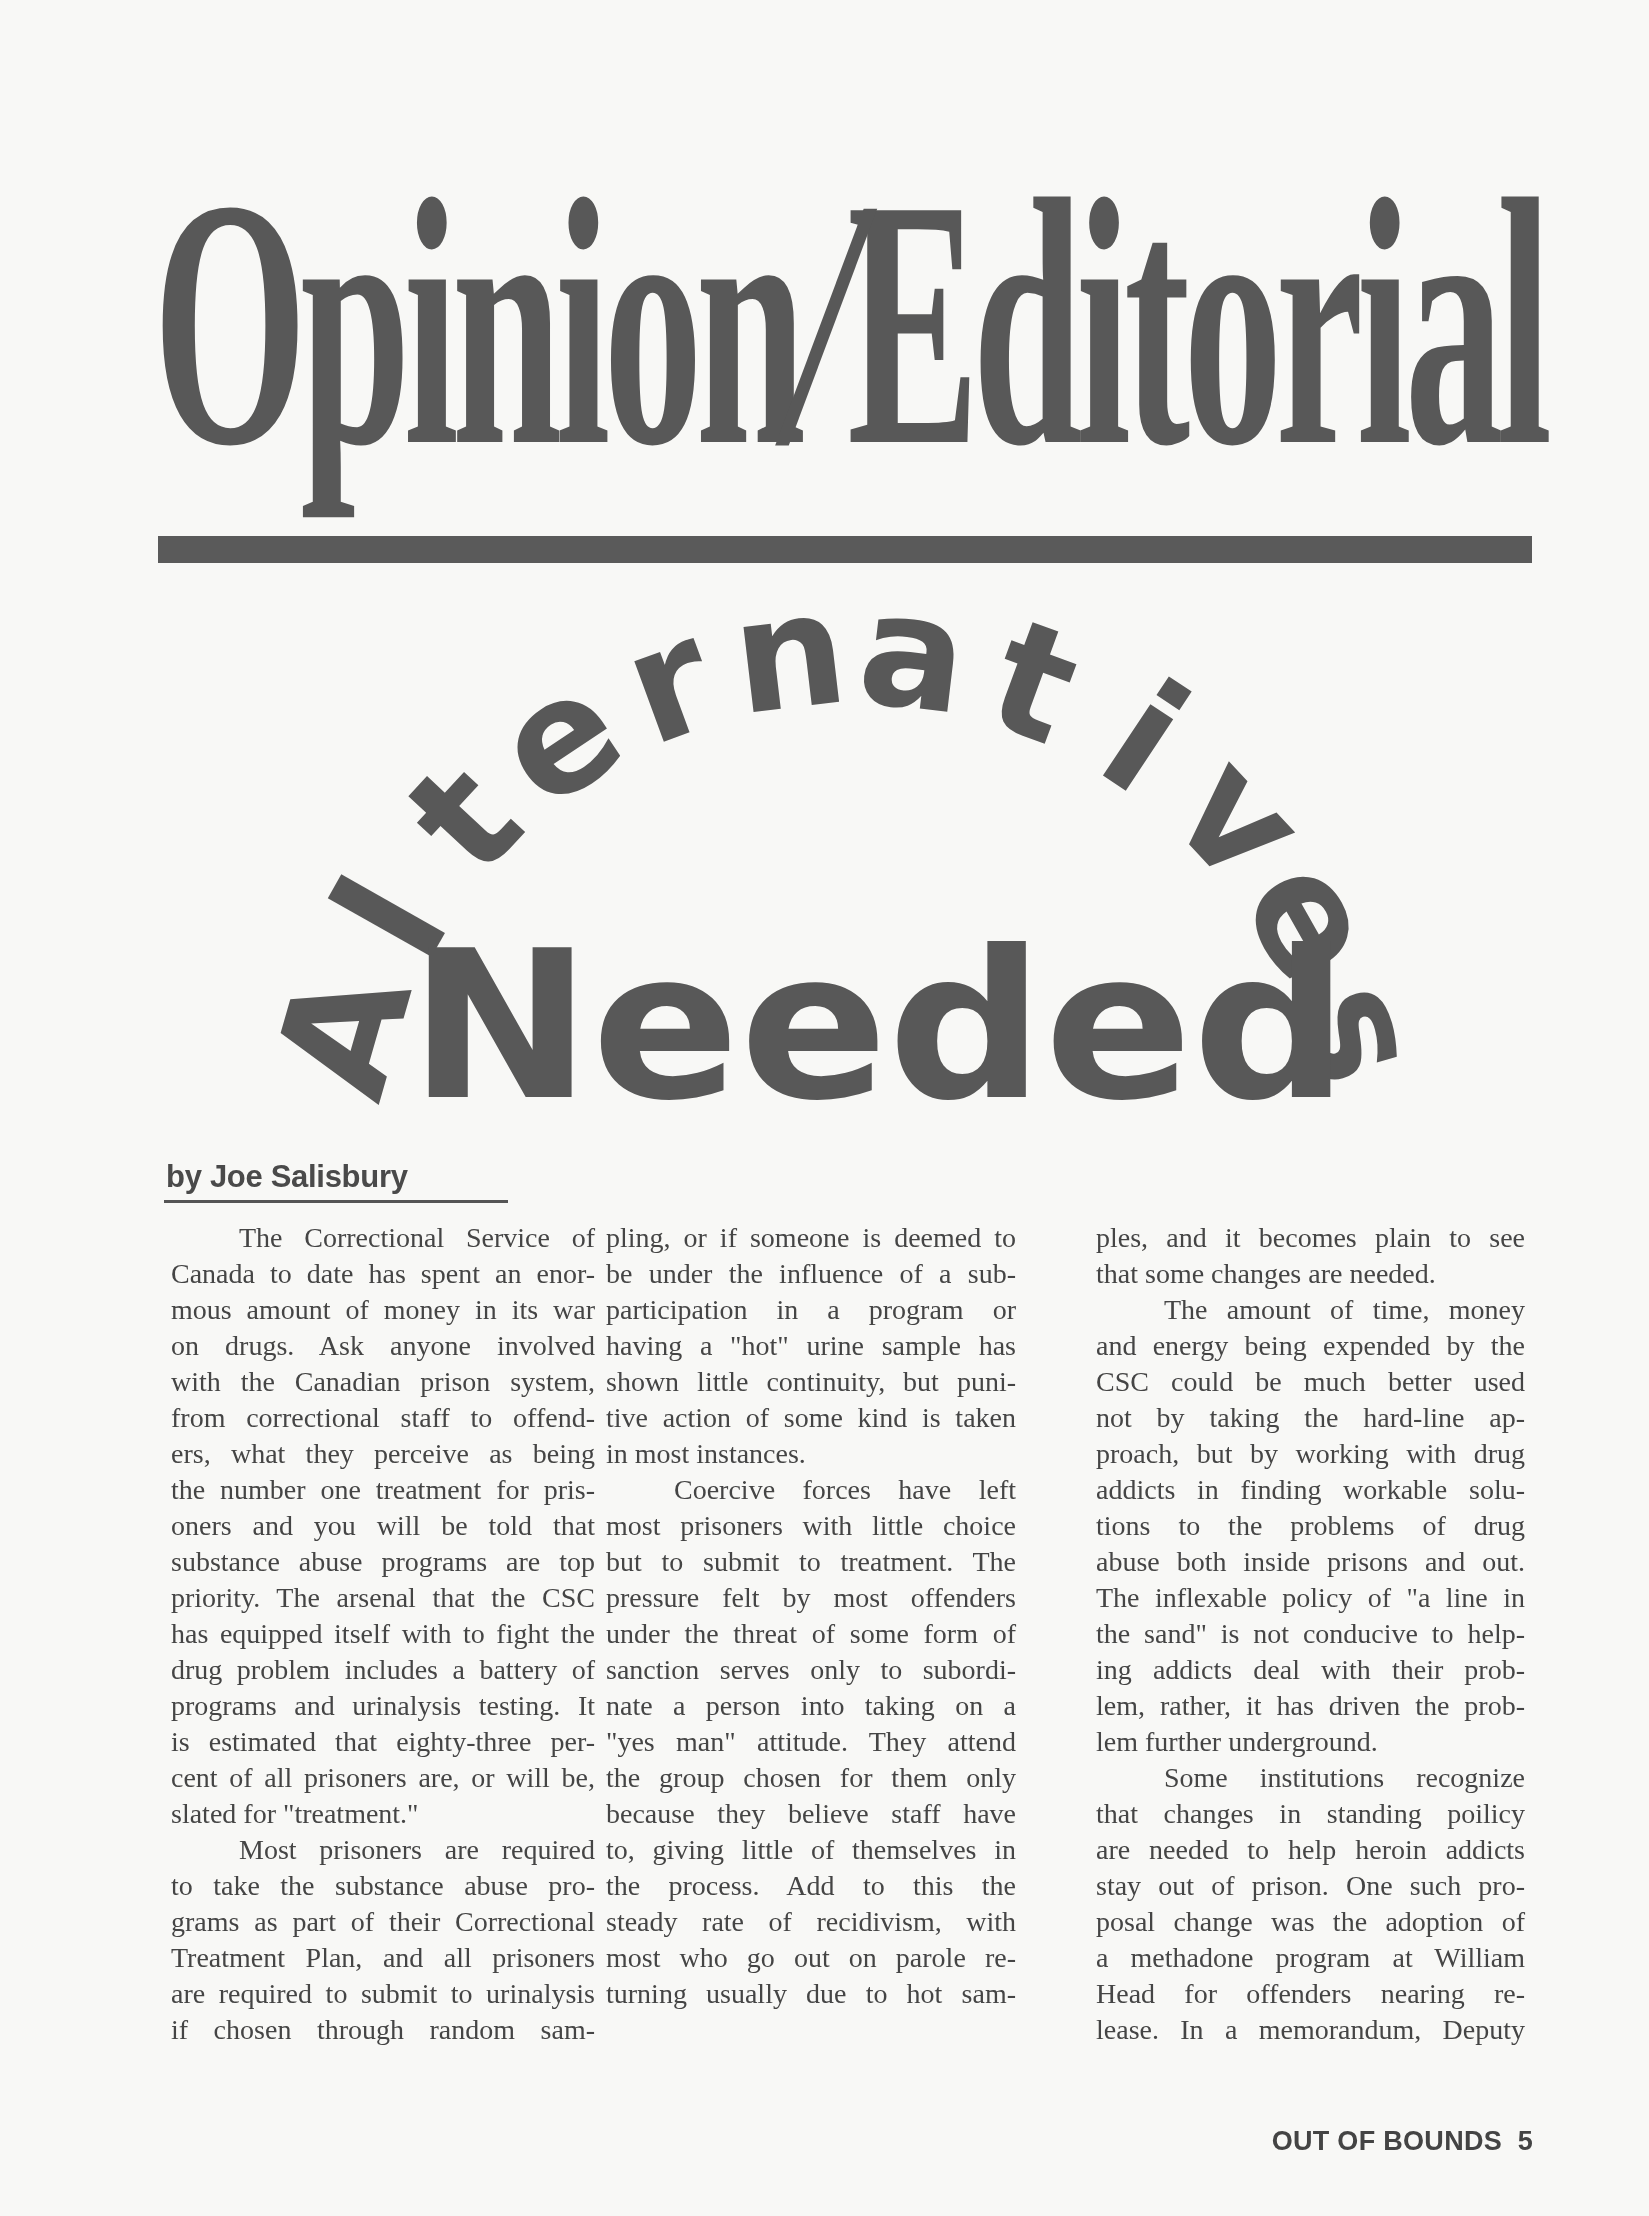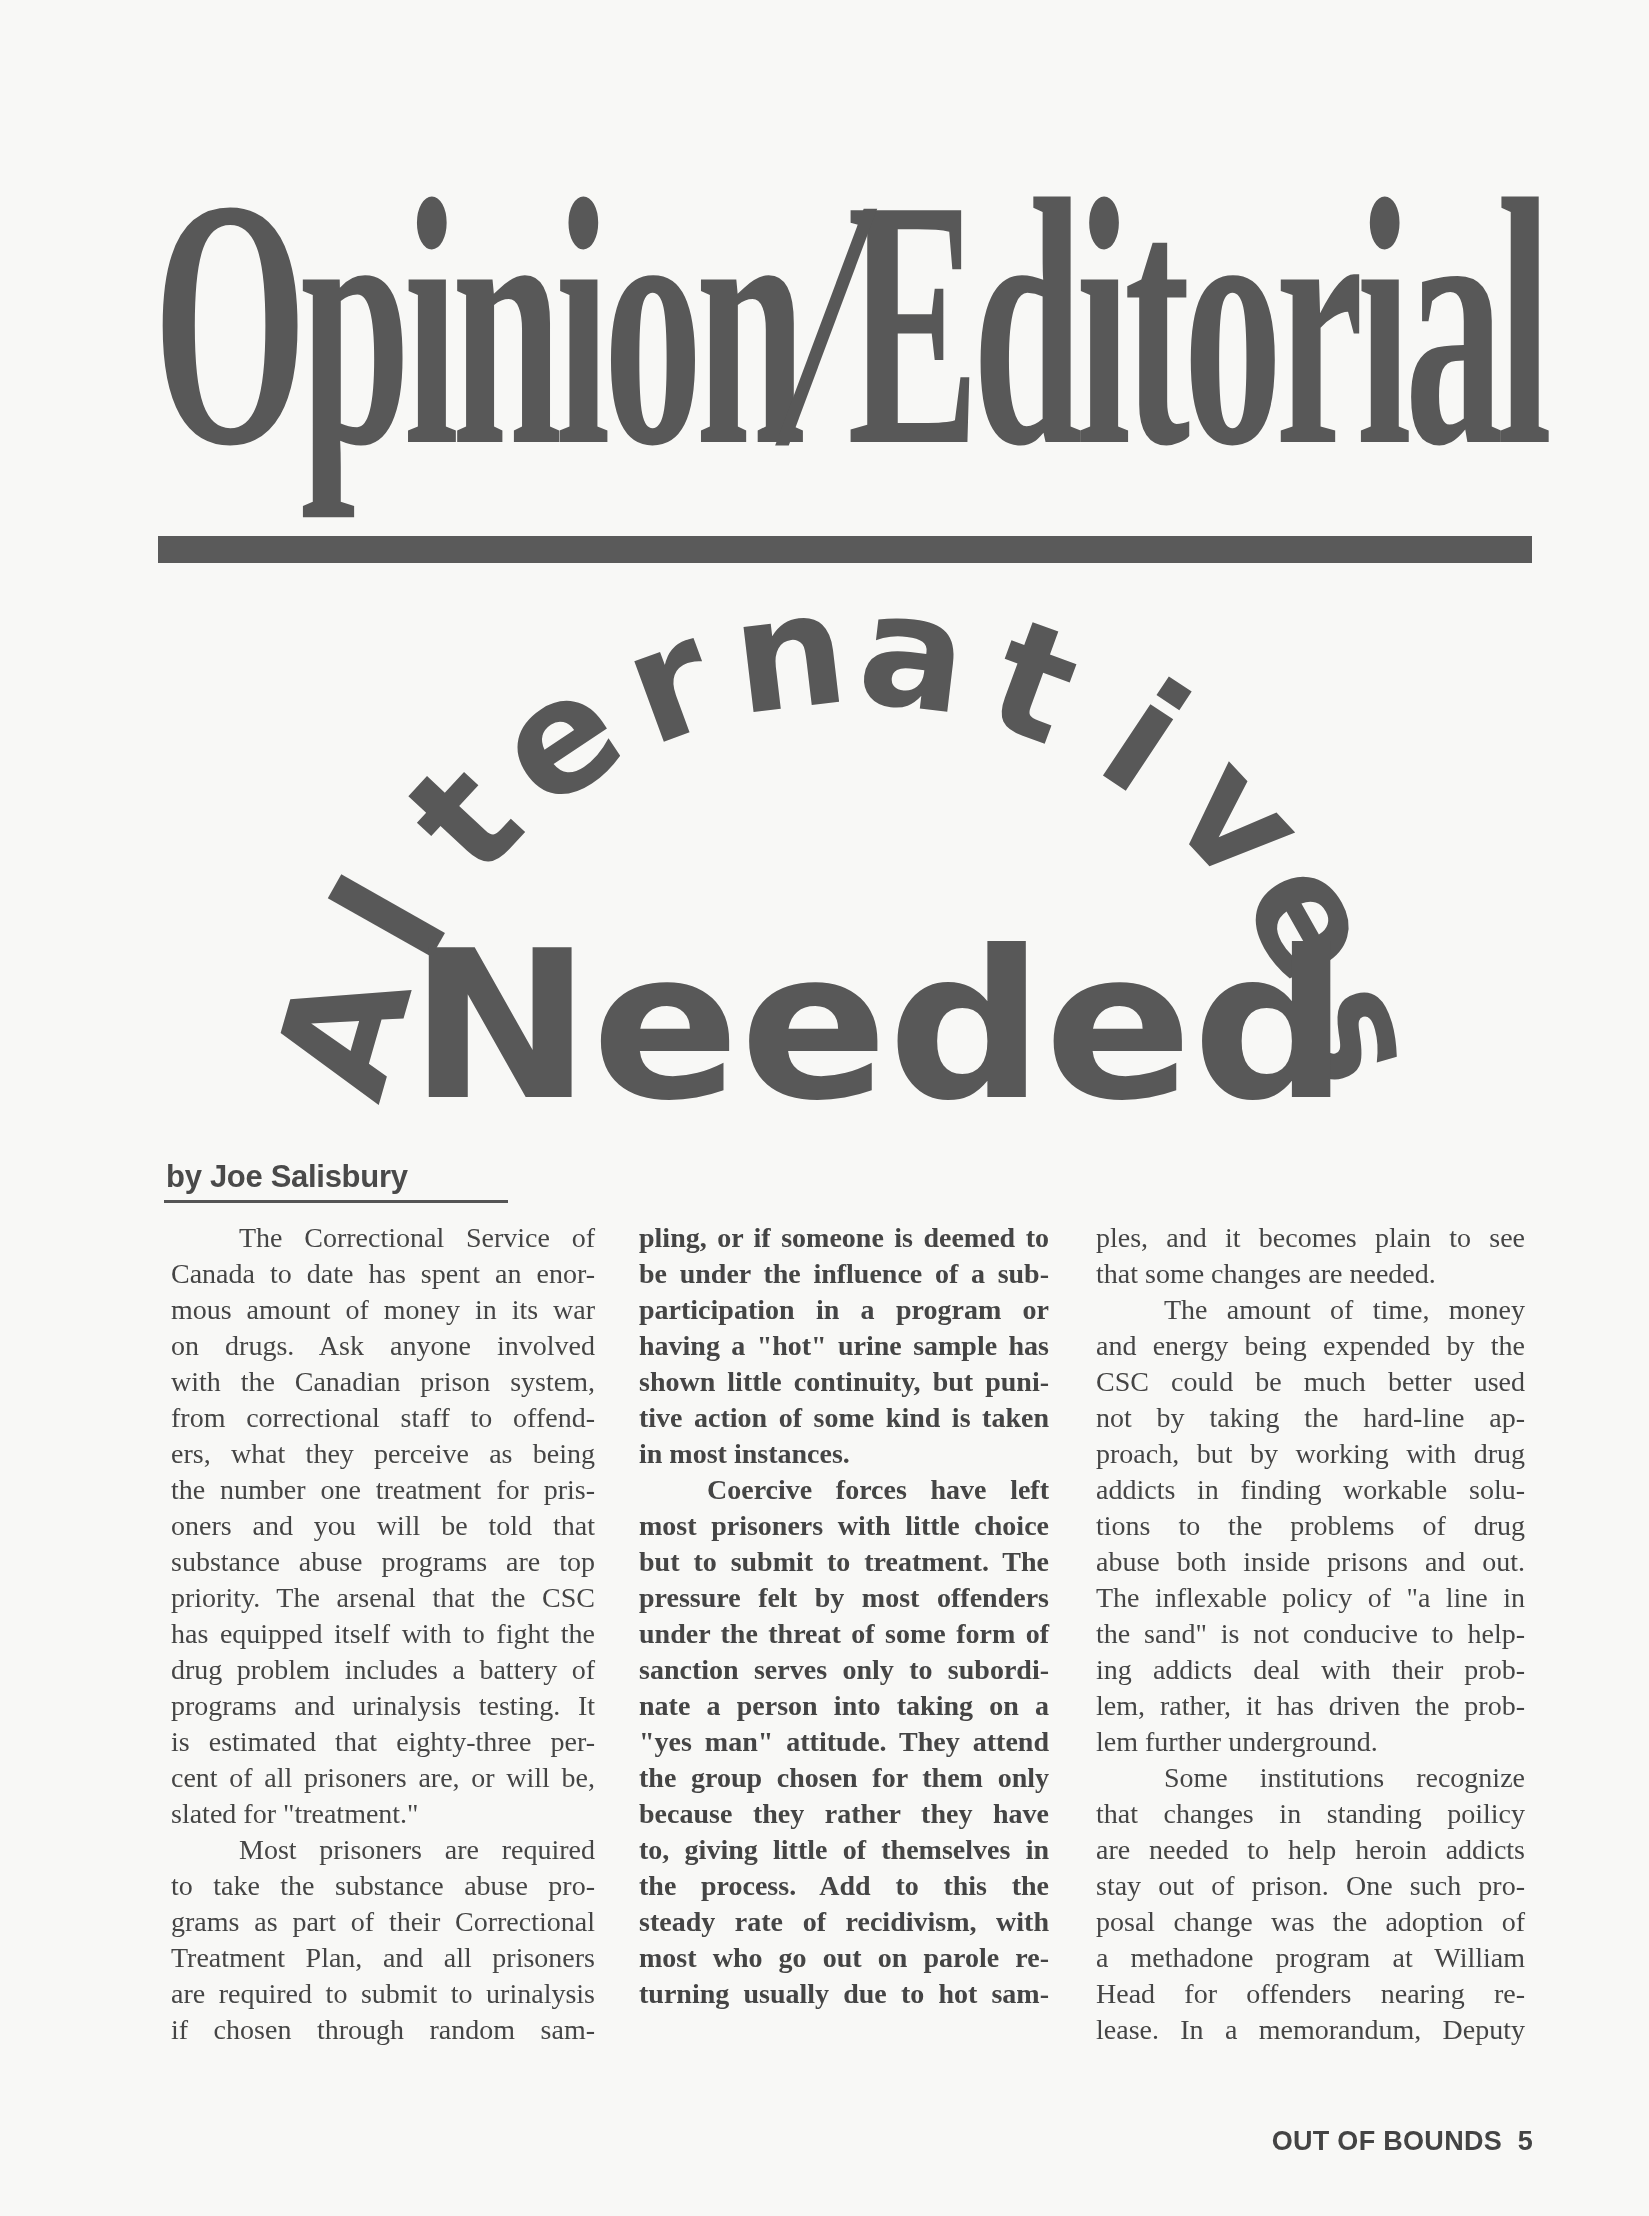--- a/index.html
+++ b/index.html
@@ -45,21 +45,21 @@
   }
 
   
   .col {
     position: absolute; top: 1220px; width: 424px;
     font-family: "Liberation Serif", "DejaVu Serif", serif;
     font-size: 28px; line-height: 36px; color: #454545;
     text-align: justify;
   }
   .col1 { left: 171px; }
-  .col2 { left: 639px; width: 410px; font-weight: bold; }
+  .col2 { left: 606px; width: 410px; }
   .col3 { left: 1096px; width: 429px; }
   .col .line { display: block; text-align: justify; text-align-last: justify; white-space: nowrap; }
   .col .line.last { text-align-last: left; }
   .col .line.indent { padding-left: 68px; }
 
   
   .footer {
     position: absolute; right: 117px; top: 2126px;
     font-family: Liberation Sans, sans-serif;
     font-weight: bold; font-size: 27px; color: #444;
@@ -132,21 +132,21 @@
       <span class="line last">in most instances.</span>
       <span class="line indent">Coercive forces have left</span>
       <span class="line">most prisoners with little choice</span>
       <span class="line">but to submit to treatment.  The</span>
       <span class="line">pressure felt by most offenders</span>
       <span class="line">under the threat of some form of</span>
       <span class="line">sanction serves only to subordi-</span>
       <span class="line">nate a person into taking on a</span>
       <span class="line">"yes man" attitude.  They attend</span>
       <span class="line">the group chosen for them only</span>
-      <span class="line">because they rather they have</span>
+      <span class="line">because they believe staff have</span>
       <span class="line">to, giving little of themselves in</span>
       <span class="line">the process.  Add to this the</span>
       <span class="line">steady rate of recidivism, with</span>
       <span class="line">most who go out on parole re-</span>
       <span class="line">turning usually due to hot sam-</span>
     </div>
   <div class="col col3">
       <span class="line">ples, and it becomes plain to see</span>
       <span class="line last">that some changes are needed.</span>
       <span class="line indent">The amount of time, money</span>

